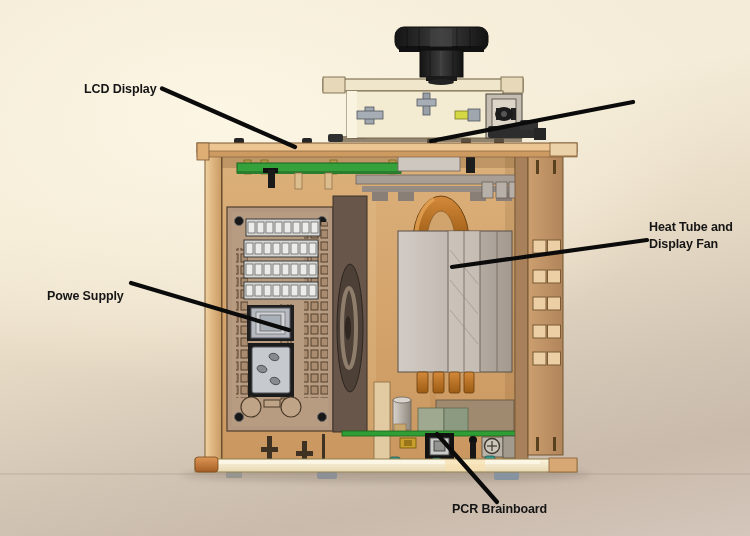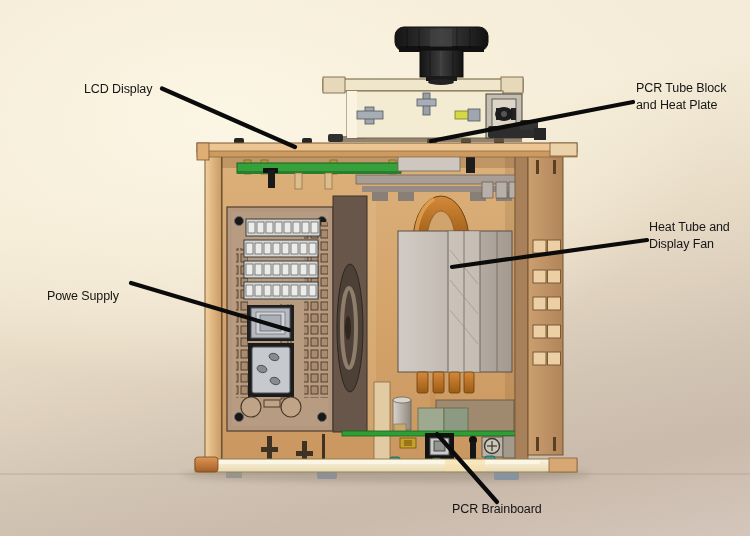--- a/index.html
+++ b/index.html
@@ -8,21 +8,21 @@
     width:750px;height:536px;
     overflow:hidden;
     font-family:"Liberation Sans",sans-serif;
     background:
       radial-gradient(90% 70% at 30% 22%, rgba(252,246,229,.95) 0%, rgba(248,240,219,.75) 40%, rgba(248,240,219,0) 72%),
       linear-gradient(168deg,#f3ebd8 0%,#f4ecd8 30%,#e7dac5 52%,#d3c5b4 72%,#c9baab 85%,#d5c6bc 100%);
   }
   .stage svg{position:absolute;left:0;top:0;}
   .callout{
     position:absolute;
-    font-weight:400;
+    font-weight:700;
     font-size:12.5px;
     line-height:17px;
     letter-spacing:-0.1px;
     color:#151515;
     white-space:nowrap;
   }
   .callout span{display:block;}
 </style>
 </head>
 <body>
@@ -326,24 +326,20 @@
     <line x1="647" y1="240" x2="452" y2="267"></line>
     <line x1="131" y1="283" x2="289" y2="330"></line>
     <line x1="497" y1="502" x2="437" y2="434"></line>
   </g>
 </svg>
 
 <div class="callout" style="left:84px;top:81px;">
   <span>LCD Display</span>
 </div>
 
-<div class="callout" style="left:636px;top:80px;">
-  <span>PCR Tube Block</span>
-  <span>and Heat Plate</span>
-</div>
 
 <div class="callout" style="left:649px;top:219px;">
   <span>Heat Tube and</span>
   <span>Display Fan</span>
 </div>
 
 <div class="callout" style="left:47px;top:275px;margin-top:13px;">
   <span>Powe Supply</span>
 </div>
 

